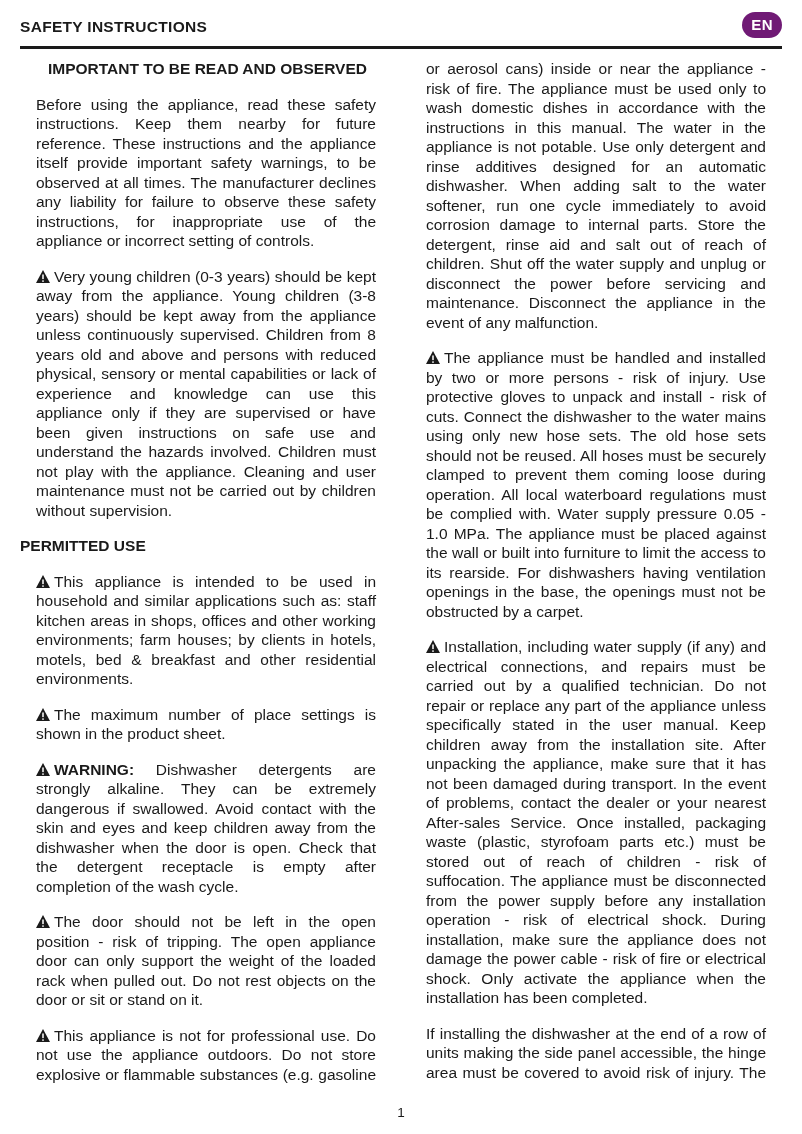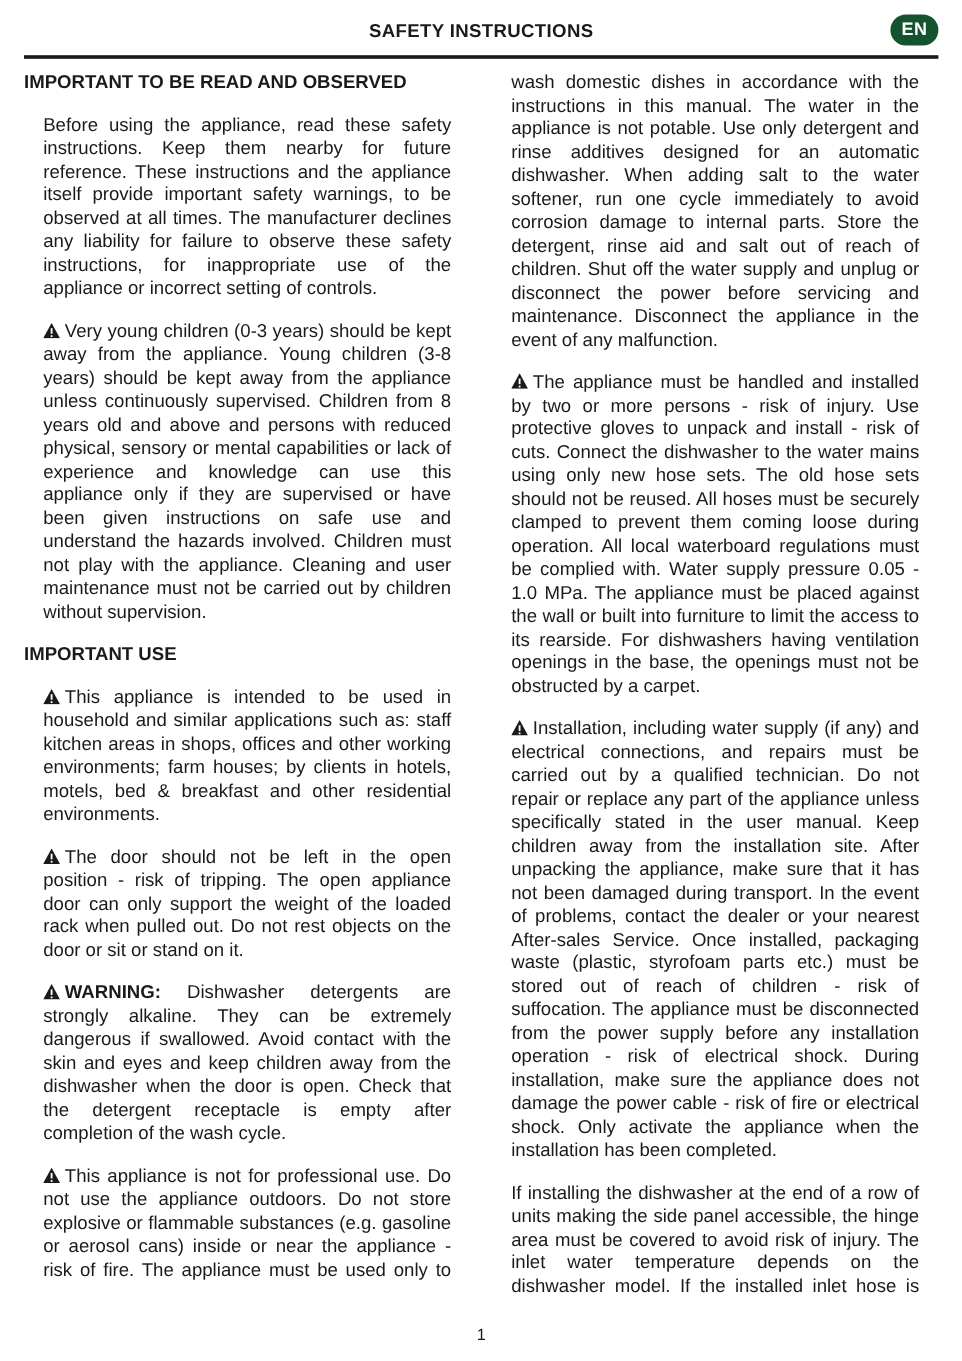--- a/index.html
+++ b/index.html
@@ -16,21 +16,20 @@
     overflow: hidden;
   }
   .header {
     position: relative;
     height: 46px;
     border-bottom: 3px solid #1a1a1a;
   }
   .header-title {
     position: absolute;
     left: 0; right: 0; top: 18px;
-    text-align: center;
     font-weight: bold;
     font-size: 15.5px;
     letter-spacing: 0.3px;
   }
   .lang-badge {
     position: absolute;
     right: 0; top: 12px;
     background: #4f5357;
     color: #ffffff;
     font-weight: bold;
@@ -50,64 +49,69 @@
     line-height: 19.5px;
     overflow: hidden;
   }
   .sec-heading {
     font-size: 15.5px;
     line-height: 19.5px;
     font-weight: bold;
     margin: 9px 0 2px 0;
     text-align: left;
   }
-  .columns > .sec-heading:first-child { margin-top: 0; }
+  .columns > .sec-heading:first-child { margin-top: 0; margin-left: 28px; }
   .para { margin: 16px; }
   .warn-icon { display: inline; }
   .warn-icon svg { vertical-align: -1px; margin-right: 4px; }
   .footer {
     position: absolute;
     left: 0; right: 0; bottom: 14px;
     text-align: center;
     font-size: 13.5px;
   }
 </style>
 </head>
 <body>
 
 <div class="page">
   <header class="header">
     <div class="header-title">SAFETY INSTRUCTIONS</div>
-    <div class="lang-badge" style="background: #14532d; color: rgb(255, 255, 255); border-radius: 13px;">EN</div>
+    <div class="lang-badge" style="background: #701a75; color: rgb(255, 255, 255); border-radius: 13px;">EN</div>
   </header>
 
   <main class="columns">
       <h2 class="sec-heading">IMPORTANT TO BE READ AND OBSERVED</h2>
       <p class="para">Before using the appliance, read these safety instructions. Keep them nearby for future reference. These instructions and the appliance itself provide important safety warnings, to be observed at all times. The manufacturer declines any liability for failure to observe these safety instructions, for inappropriate use of the appliance or incorrect setting of controls.</p>
       <p class="para"><span class="warn-icon"><svg width="14" height="13" viewBox="0 0 24 22" aria-hidden="true">
             <path d="M12 0 L24 22 L0 22 Z" fill="#1a1a1a"></path>
             <rect x="10.7" y="7.5" width="2.6" height="8" fill="#ffffff"></rect>
             <rect x="10.7" y="17.6" width="2.6" height="2.6" fill="#ffffff"></rect>
           </svg></span>Very young children (0-3 years) should be kept away from the appliance. Young children (3-8 years) should be kept away from the appliance unless continuously supervised. Children from 8 years old and above and persons with reduced physical, sensory or mental capabilities or lack of experience and knowledge can use this appliance only if they are supervised or have been given instructions on safe use and understand the hazards involved. Children must not play with the appliance. Cleaning and user maintenance must not be carried out by children without supervision.</p>
-      <h2 class="sec-heading">IMPORTANT USE</h2>
+      <h2 class="sec-heading">PERMITTED USE</h2>
       <p class="para"><span class="warn-icon"><svg width="14" height="13" viewBox="0 0 24 22" aria-hidden="true">
             <path d="M12 0 L24 22 L0 22 Z" fill="#1a1a1a"></path>
             <rect x="10.7" y="7.5" width="2.6" height="8" fill="#ffffff"></rect>
             <rect x="10.7" y="17.6" width="2.6" height="2.6" fill="#ffffff"></rect>
           </svg></span>This appliance is intended to be used in household and similar applications such as: staff kitchen areas in shops, offices and other working environments; farm houses; by clients in hotels, motels, bed &amp; breakfast and other residential environments.</p>
       <p class="para"><span class="warn-icon"><svg width="14" height="13" viewBox="0 0 24 22" aria-hidden="true">
             <path d="M12 0 L24 22 L0 22 Z" fill="#1a1a1a"></path>
             <rect x="10.7" y="7.5" width="2.6" height="8" fill="#ffffff"></rect>
             <rect x="10.7" y="17.6" width="2.6" height="2.6" fill="#ffffff"></rect>
-          </svg></span>The door should not be left in the open position - risk of tripping. The open appliance door can only support the weight of the loaded rack when pulled out. Do not rest objects on the door or sit or stand on it.</p>
+          </svg></span>The maximum number of place settings is shown in the product sheet.</p>
       <p class="para"><span class="warn-icon"><svg width="14" height="13" viewBox="0 0 24 22" aria-hidden="true">
             <path d="M12 0 L24 22 L0 22 Z" fill="#1a1a1a"></path>
             <rect x="10.7" y="7.5" width="2.6" height="8" fill="#ffffff"></rect>
             <rect x="10.7" y="17.6" width="2.6" height="2.6" fill="#ffffff"></rect>
           </svg></span><b>WARNING: </b>Dishwasher detergents are strongly alkaline. They can be extremely dangerous if swallowed. Avoid contact with the skin and eyes and keep children away from the dishwasher when the door is open. Check that the detergent receptacle is empty after completion of the wash cycle.</p>
+      <p class="para"><span class="warn-icon"><svg width="14" height="13" viewBox="0 0 24 22" aria-hidden="true">
+            <path d="M12 0 L24 22 L0 22 Z" fill="#1a1a1a"></path>
+            <rect x="10.7" y="7.5" width="2.6" height="8" fill="#ffffff"></rect>
+            <rect x="10.7" y="17.6" width="2.6" height="2.6" fill="#ffffff"></rect>
+          </svg></span>The door should not be left in the open position - risk of tripping. The open appliance door can only support the weight of the loaded rack when pulled out. Do not rest objects on the door or sit or stand on it.</p>
       <p class="para"><span class="warn-icon"><svg width="14" height="13" viewBox="0 0 24 22" aria-hidden="true">
             <path d="M12 0 L24 22 L0 22 Z" fill="#1a1a1a"></path>
             <rect x="10.7" y="7.5" width="2.6" height="8" fill="#ffffff"></rect>
             <rect x="10.7" y="17.6" width="2.6" height="2.6" fill="#ffffff"></rect>
           </svg></span>This appliance is not for professional use. Do not use the appliance outdoors. Do not store explosive or flammable substances (e.g. gasoline or aerosol cans) inside or near the appliance - risk of fire. The appliance must be used only to wash domestic dishes in accordance with the instructions in this manual. The water in the appliance is not potable. Use only detergent and rinse additives designed for an automatic dishwasher. When adding salt to the water softener, run one cycle immediately to avoid corrosion damage to internal parts. Store the detergent, rinse aid and salt out of reach of children. Shut off the water supply and unplug or disconnect the power before servicing and maintenance. Disconnect the appliance in the event of any malfunction.</p>
       <p class="para"><span class="warn-icon"><svg width="14" height="13" viewBox="0 0 24 22" aria-hidden="true">
             <path d="M12 0 L24 22 L0 22 Z" fill="#1a1a1a"></path>
             <rect x="10.7" y="7.5" width="2.6" height="8" fill="#ffffff"></rect>
             <rect x="10.7" y="17.6" width="2.6" height="2.6" fill="#ffffff"></rect>
           </svg></span>The appliance must be handled and installed by two or more persons - risk of injury. Use protective gloves to unpack and install - risk of cuts. Connect the dishwasher to the water mains using only new hose sets. The old hose sets should not be reused. All hoses must be securely clamped to prevent them coming loose during operation. All local waterboard regulations must be complied with. Water supply pressure 0.05 - 1.0 MPa. The appliance must be placed against the wall or built into furniture to limit the access to its rearside. For dishwashers having ventilation openings in the base, the openings must not be obstructed by a carpet.</p>

